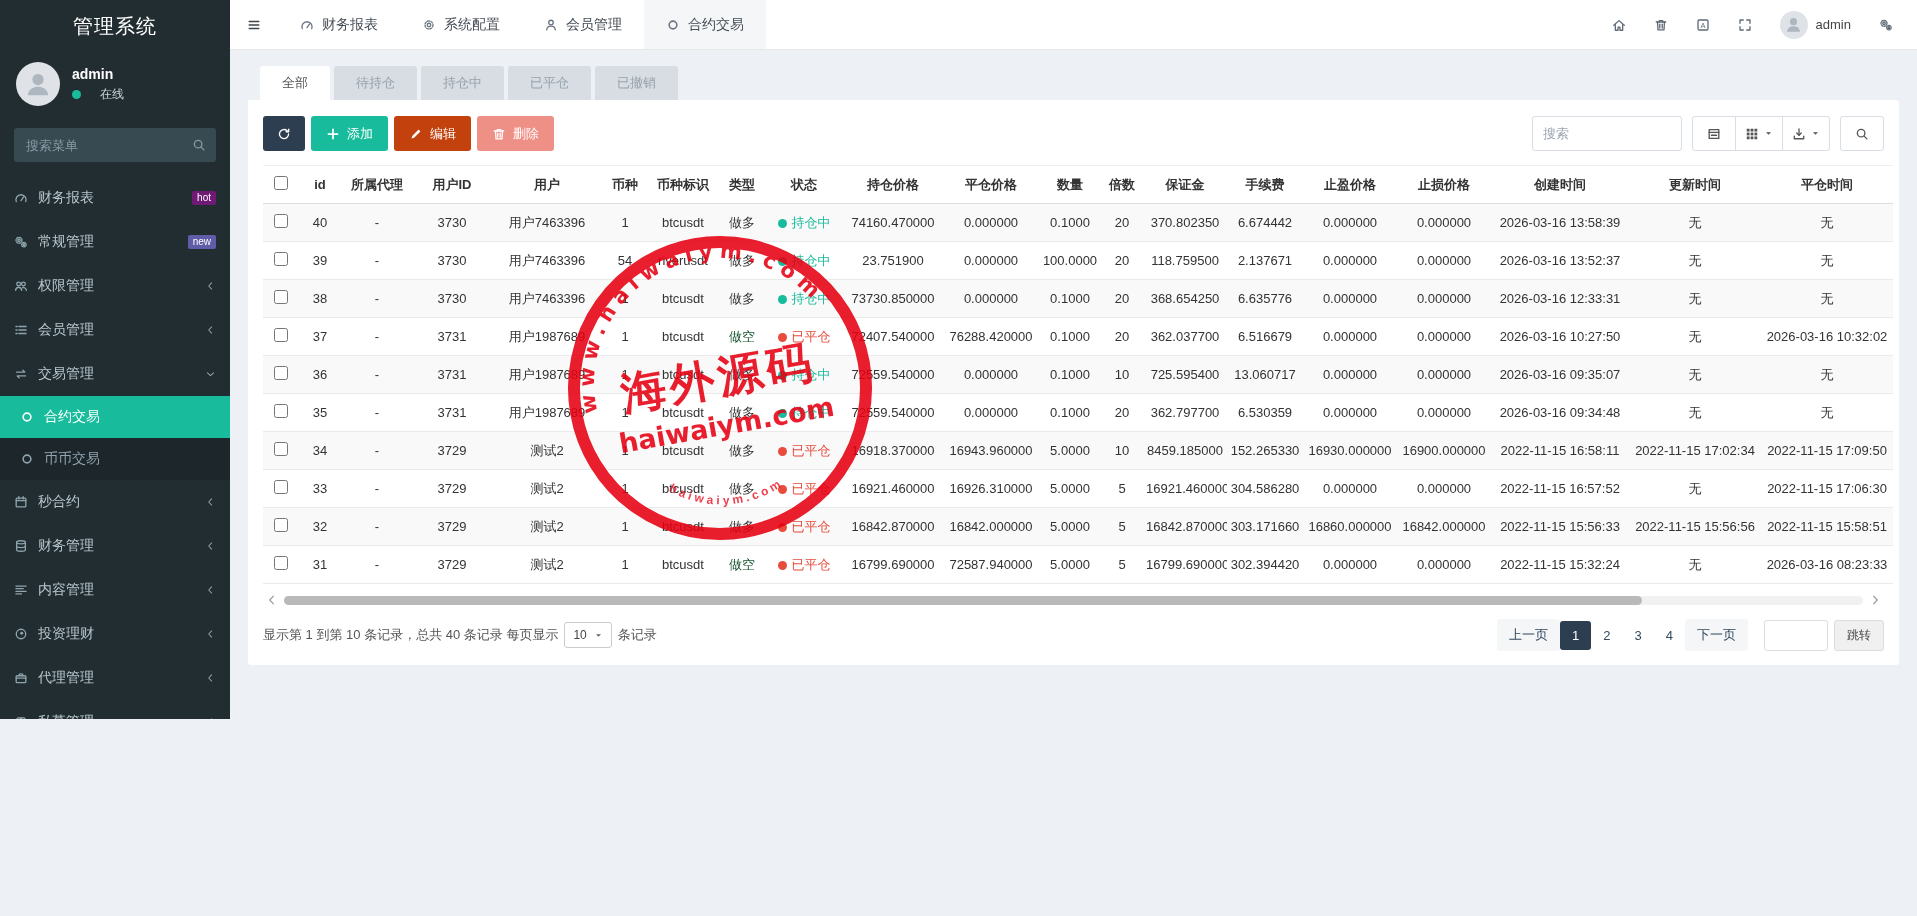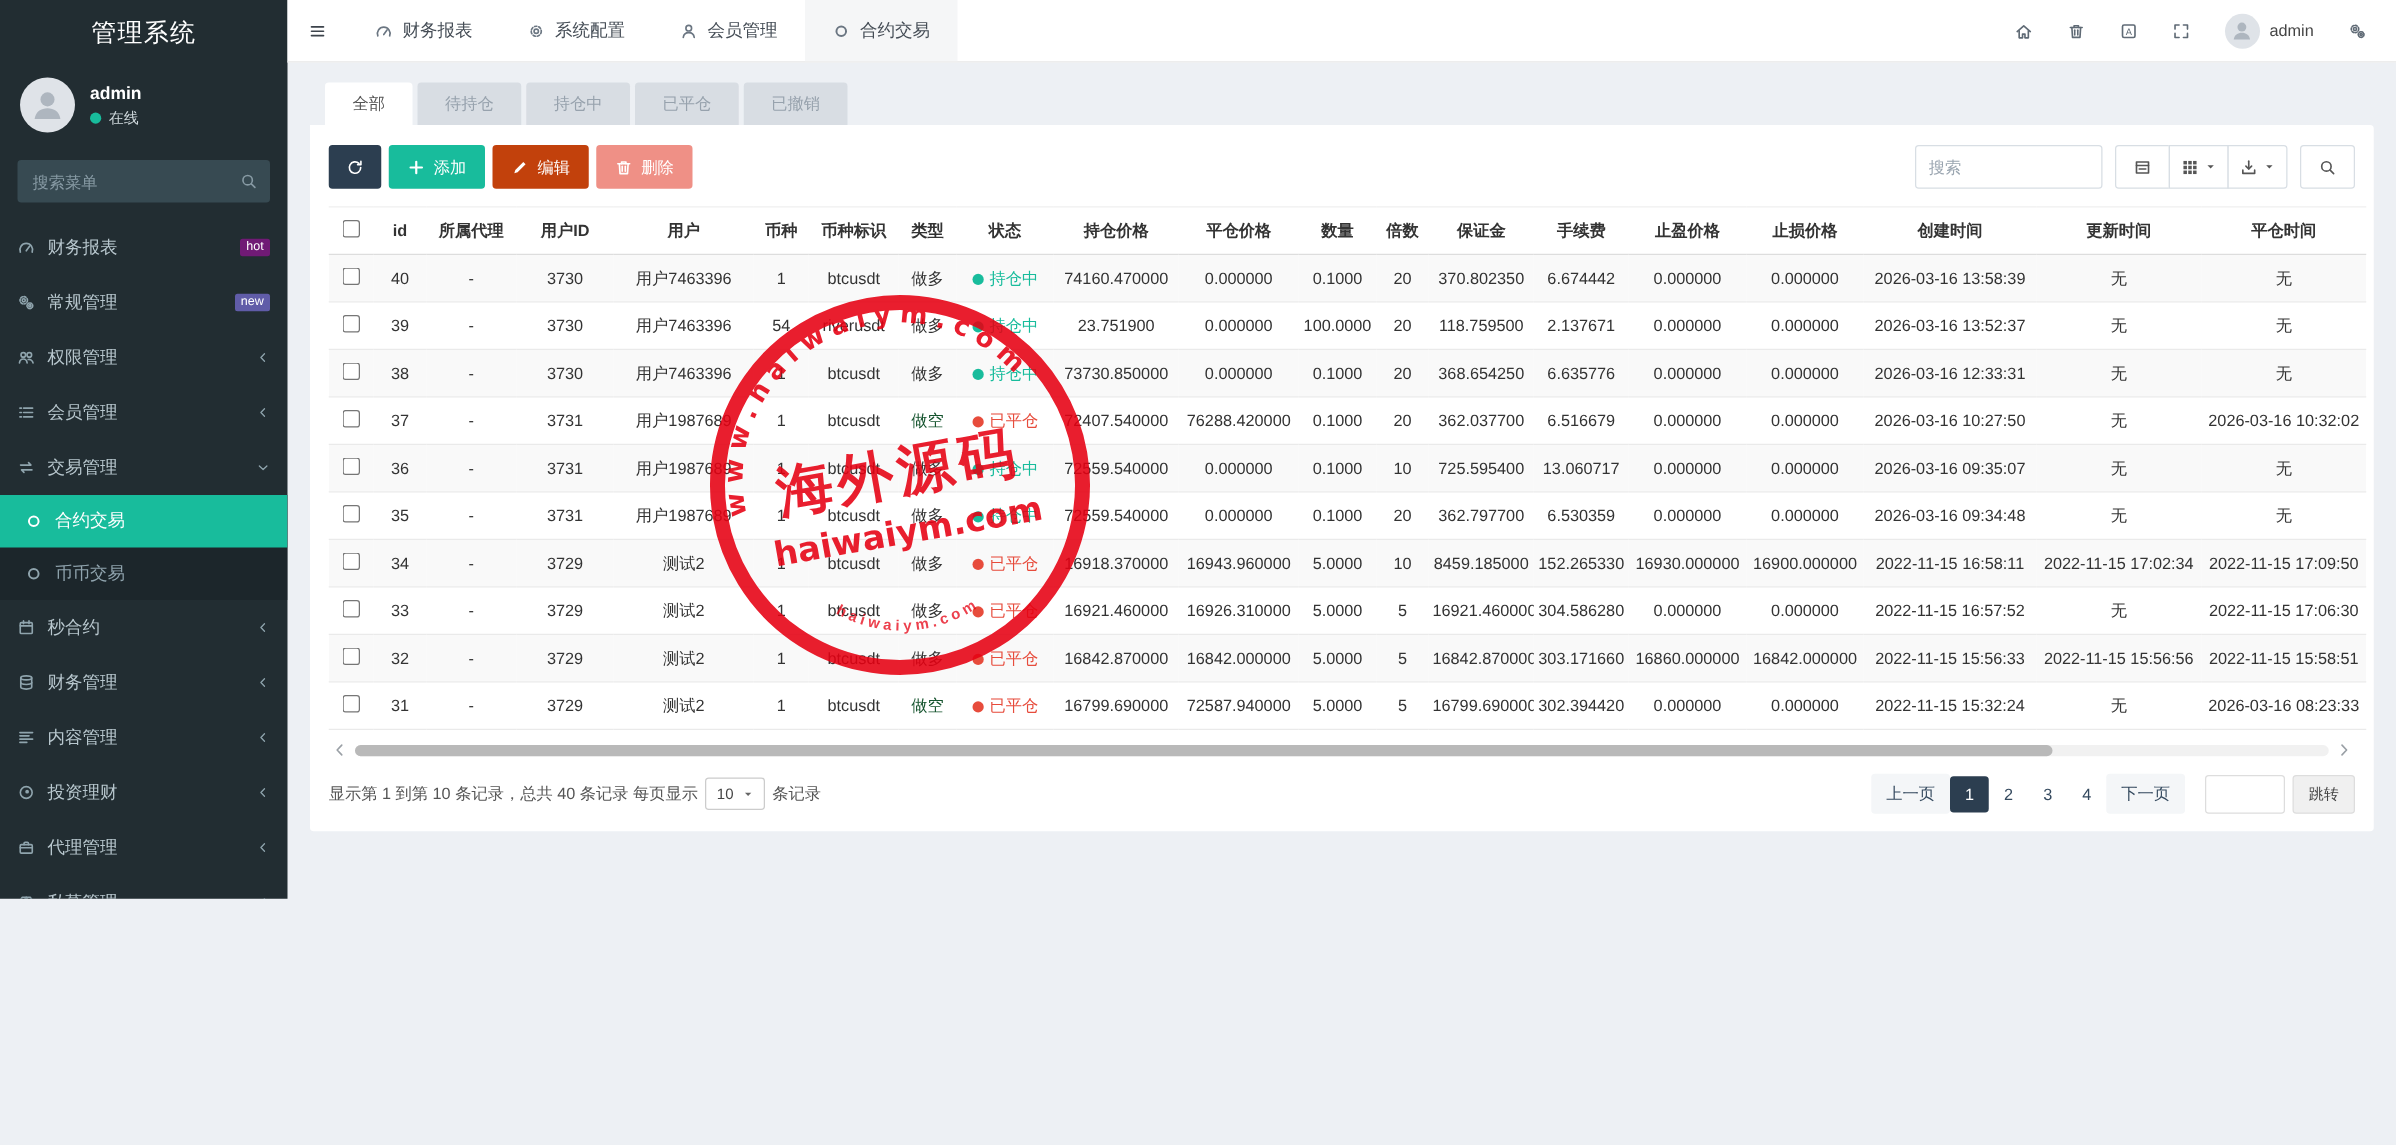--- a/index.html
+++ b/index.html
@@ -7,21 +7,21 @@
   body { font-family:"Liberation Sans","DejaVu Sans",sans-serif; font-size:14px; color:#333; background:#edf0f4; }
   .app { display:flex; width:1917px; height:719px; }
 
   
   .sidebar { width:230px; min-width:230px; background:#222d32; color:#b8c7ce; display:flex; flex-direction:column; }
   .brand { height:52px; display:flex; align-items:center; justify-content:center; color:#fff; font-size:20px; letter-spacing:1px; }
   .userpanel { display:flex; align-items:center; gap:12px; padding:10px 16px 14px; }
   .avatar { width:44px; height:44px; border-radius:50%; background:#dfe3e8; display:flex; align-items:center; justify-content:center; overflow:hidden; }
   .avatar svg { width:30px; height:30px; color:#aeb6bf; }
   .uname { color:#fff; font-weight:bold; font-size:14px; margin-bottom:4px; }
-  .ustatus { font-size:12px; color:#cfd8dc; display:flex; align-items:center; gap:6px; }
+  .ustatus { font-size:12px; color:#cfd8dc; display:flex; align-items:center; gap:19px; }
   .dot { width:9px; height:9px; border-radius:50%; background:#18bc9c; display:inline-block; }
   .sidesearch { margin:8px 14px 14px; position:relative; }
   .sidesearch input { width:100%; height:34px; background:#374a52; border:none; border-radius:3px; color:#cfd8dc; padding:0 32px 0 12px; font-size:13px; outline:none; }
   .sidesearch input::placeholder { color:#879aa4; }
   .sidesearch .ic { position:absolute; right:10px; top:10px; color:#879aa4; }
   .smenu { flex:1; overflow:hidden; }
   .sitem { display:flex; align-items:center; gap:10px; padding:13px 14px; font-size:14px; color:#b8c7ce; cursor:pointer; }
   .sitem .ic { color:#8fa4ad; }
   .sitem .lbl { flex:1; }
   .badge { font-size:10px; color:#fff; padding:2px 5px; border-radius:2px; line-height:1; }

